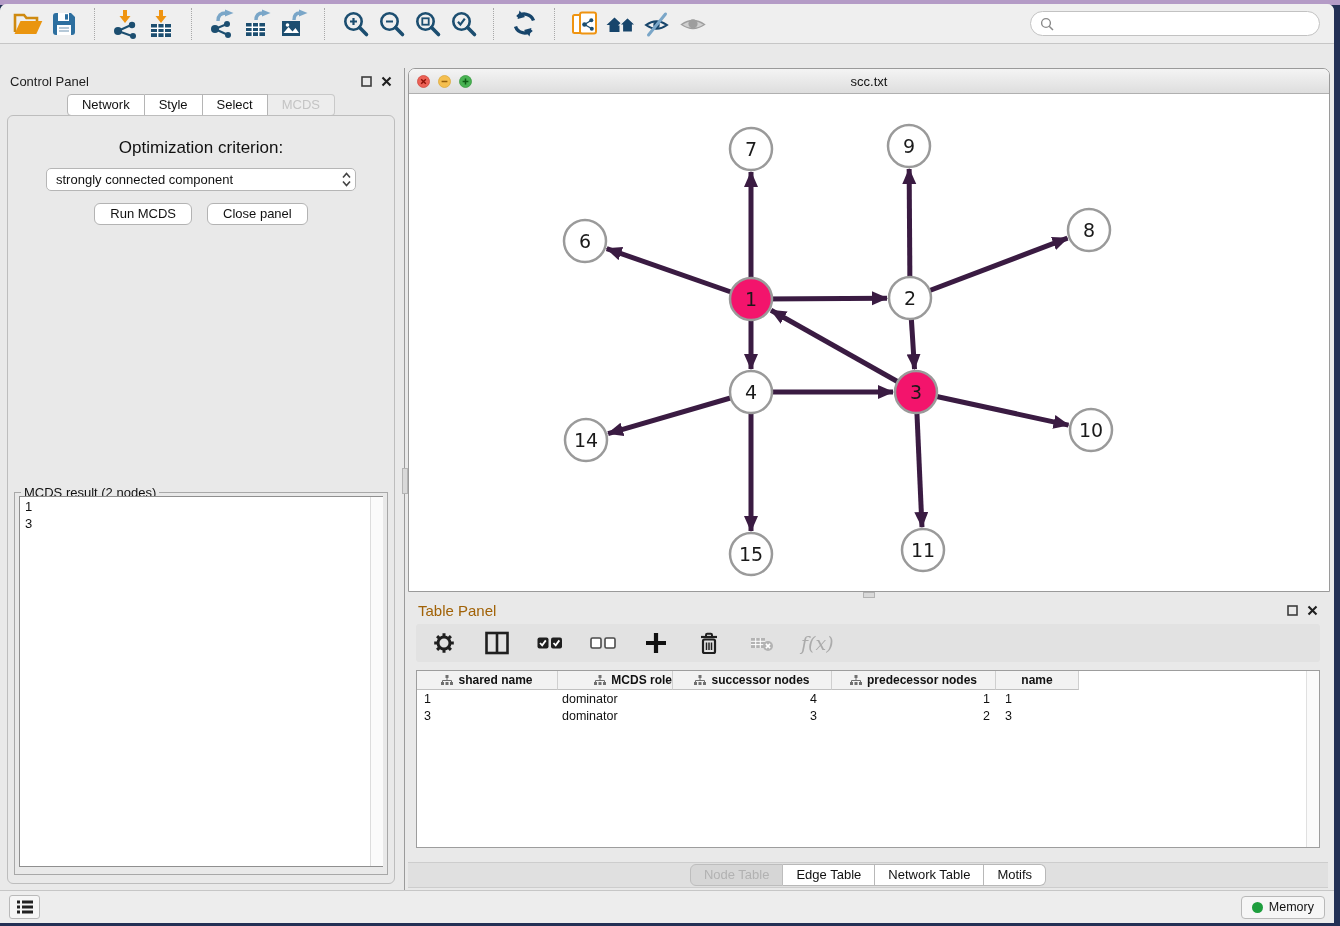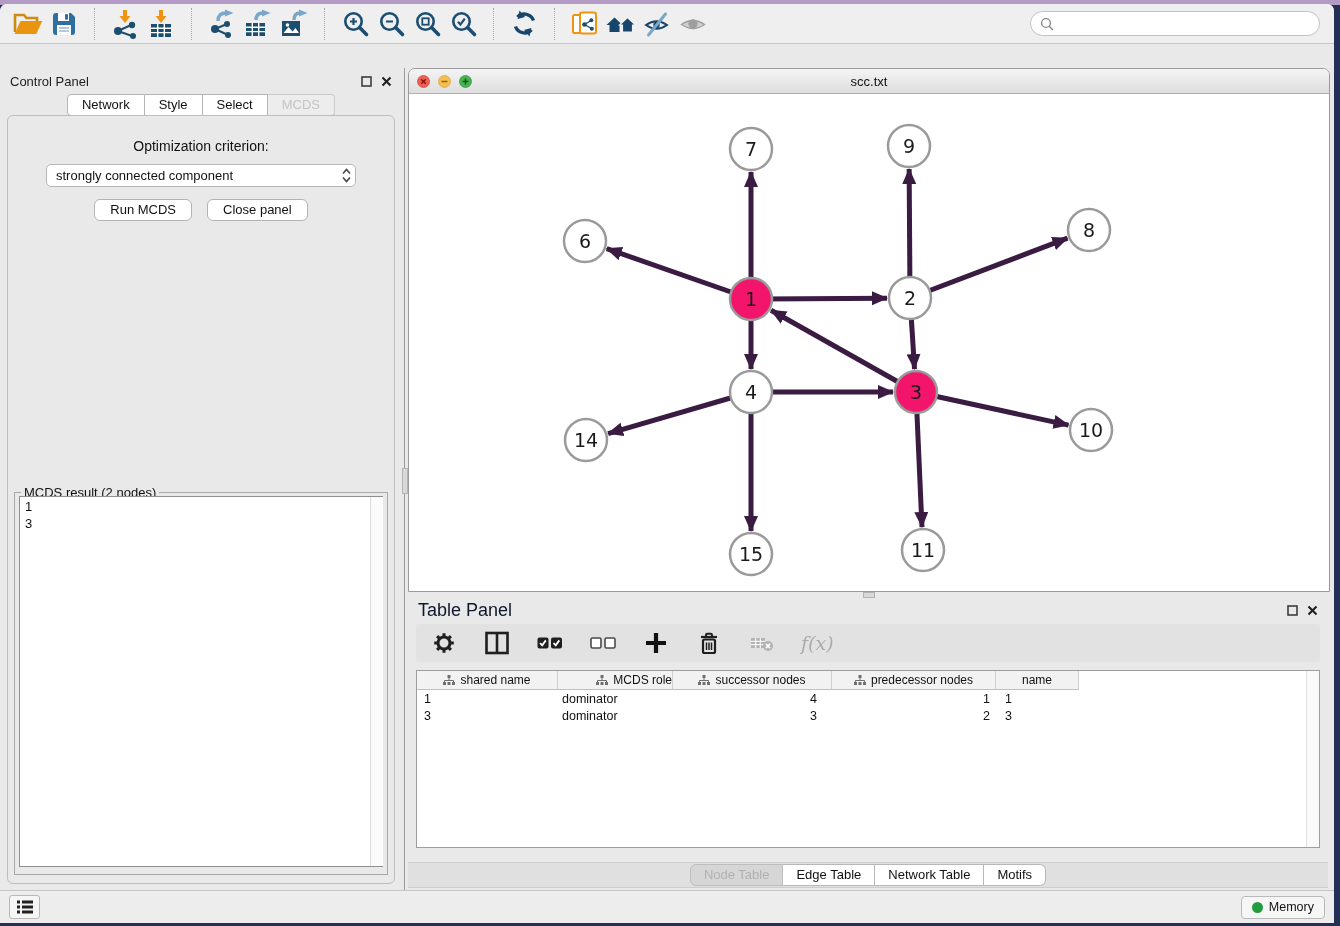--- a/index.html
+++ b/index.html
@@ -30,21 +30,21 @@
   .cp-header { height:26px; display:flex; align-items:center; padding:8px 10px; }
   .cp-header .cp-title { font-size:13px; color:#1d1d1d; }
   .panel-header-btns { margin-left:auto; display:flex; gap:9px; align-items:center; }
   .panel-header-btns svg { display:block; }
   .cp-tabs { display:flex; justify-content:center; height:22px; }
   .cp-tab { font-size:13px; line-height:20px; padding:0 14px; background:#fff; border:1px solid #b5b5b5; border-left-width:0; color:#111; cursor:default; }
   .cp-tab:first-child { border-left-width:1px; border-radius:4px 0 0 4px; }
   .cp-tab:last-child { border-radius:0 4px 4px 0; }
   .cp-tab.selected { background:#ededed; color:#c4c4c4; border-color:#c9c9c9; }
   .cp-panel { position:absolute; left:7px; right:7px; top:47px; bottom:6px; border:1px solid #bdbdbd; border-radius:6px; background:#e9e9e9; }
-  .opt-label { text-align:center; font-size:14px; color:#111; margin-top:22px; }
+  .opt-label { text-align:center; font-size:17px; color:#111; margin-top:22px; }
   .select-box { margin:10px auto 0; width:310px; height:23px; background:#fff; border:1px solid #b6b6b6; border-radius:5px; display:flex; align-items:center; padding:0 4px 0 9px;gap:8px; }
   .select-box .sel-text { flex:1; font-size:13px; color:#111; }
   .btn-row { display:flex; justify-content:center; gap:15px; margin-top:12px; }
   .aqua-btn { font-size:13px; line-height:20px; padding:0 15px; background:#fff; border:1px solid #b3b3b3; border-radius:6px; color:#111; }
   .group { position:absolute; left:6px; right:6px; top:376px; bottom:8px; border:1px solid #a8a8a8; }
   .group-title { position:absolute; top:-8px; left:6px; background:#e9e9e9; padding:0 3px; font-size:13px; color:#111; }
   .result-area { position:absolute; left:4px; right:4px; top:3px; bottom:7px; background:#fff; border:1px solid #8f8f8f; font-size:13px; line-height:17px; padding:1px 5px; color:#111; }
   .result-scroll { position:absolute; right:0; top:0; bottom:0; width:13px; background:#fbfbfb; border-left:1px solid #ddd; }
   
   .split-v { position:absolute; left:402px; width:6px; top:64px; bottom:33px; }
@@ -54,26 +54,26 @@
   .split-h .grip { position:absolute; left:455px; top:0; width:12px; height:6px; background:#d9d9d9; border:1px solid #b3b3b3; }
   
   .net-frame { position:absolute; left:408px; top:64px; width:922px; height:524px; border:1px solid #9a9a9a; border-radius:7px 7px 0 0; background:#fff; overflow:hidden; }
   .net-titlebar { position:relative; height:25px; background:linear-gradient(#f4f4f4,#dedede); border-bottom:1px solid #b0b0b0; }
   .traffic-color { position:absolute; left:8px; top:6px; display:flex; gap:8px; }
   .net-titlebar .title { text-align:center; line-height:25px; font-size:13px; color:#111; }
   .net-canvas { position:relative; width:920px; height:497px; background:#fff; }
   
   .table-panel { position:absolute; left:408px; top:594px; width:920px; bottom:33px; }
   .tp-header { height:24px; display:flex; align-items:center; padding:0 10px; }
-  .tp-header .tp-title { font-size:18px; color:#0f172a; }
+  .tp-header .tp-title { font-size:15px; color:#a16207; }
   .tp-toolbar { margin:2px 8px 0; height:38px; background:#e2e2e2; border-radius:3px; display:flex; align-items:center; padding:0 14px; gap:25px; }
   .tp-toolbar .ticon { display:flex; align-items:center; justify-content:center; width:28px; height:28px; }
   .fx-label { font-family:"DejaVu Serif", serif; font-style:italic; font-size:19px; color:#ababab; }
   .tp-table { margin:8px 8px 0; height:178px; background:#fff; border:1px solid #9d9d9d; position:relative; overflow:hidden; }
-  .thead { display:flex; height:19px; }
+  .thead { display:flex; height:19px;font-weight:bold; }
   .th { height:19px; background:#f2f2f2; border-right:1px solid #cfcfcf; border-bottom:1px solid #c0c0c0; display:flex; align-items:center; justify-content:center; gap:5px; font-size:12px; color:#111; }
   .tr { display:flex; height:17px; font-size:12.5px; color:#111; }
   .td { height:17px; display:flex; align-items:center; }
   .table-scroll { position:absolute; right:0; top:0; bottom:0; width:13px; background:#fafafa; border-left:1px solid #e0e0e0; }
   .tp-tabs-strip { position:absolute; left:0; right:0; bottom:2px; height:26px; background:#e0e0e0; border-top:1px solid #cdcdcd; border-bottom:1px solid #cdcdcd; display:flex; align-items:center; justify-content:center; }
   .tp-tab { font-size:13px; line-height:20px; padding:0 13px; background:#fff; border:1px solid #b8b8b8; border-left-width:0; color:#111; }
   .tp-tab:first-child { border-left-width:1px; border-radius:6px 0 0 6px; }
   .tp-tab:last-child { border-radius:0 6px 6px 0; }
   .tp-tab.selected { background:#d6d6d6; color:#b2b2b2; border-color:#bdbdbd; }
   

